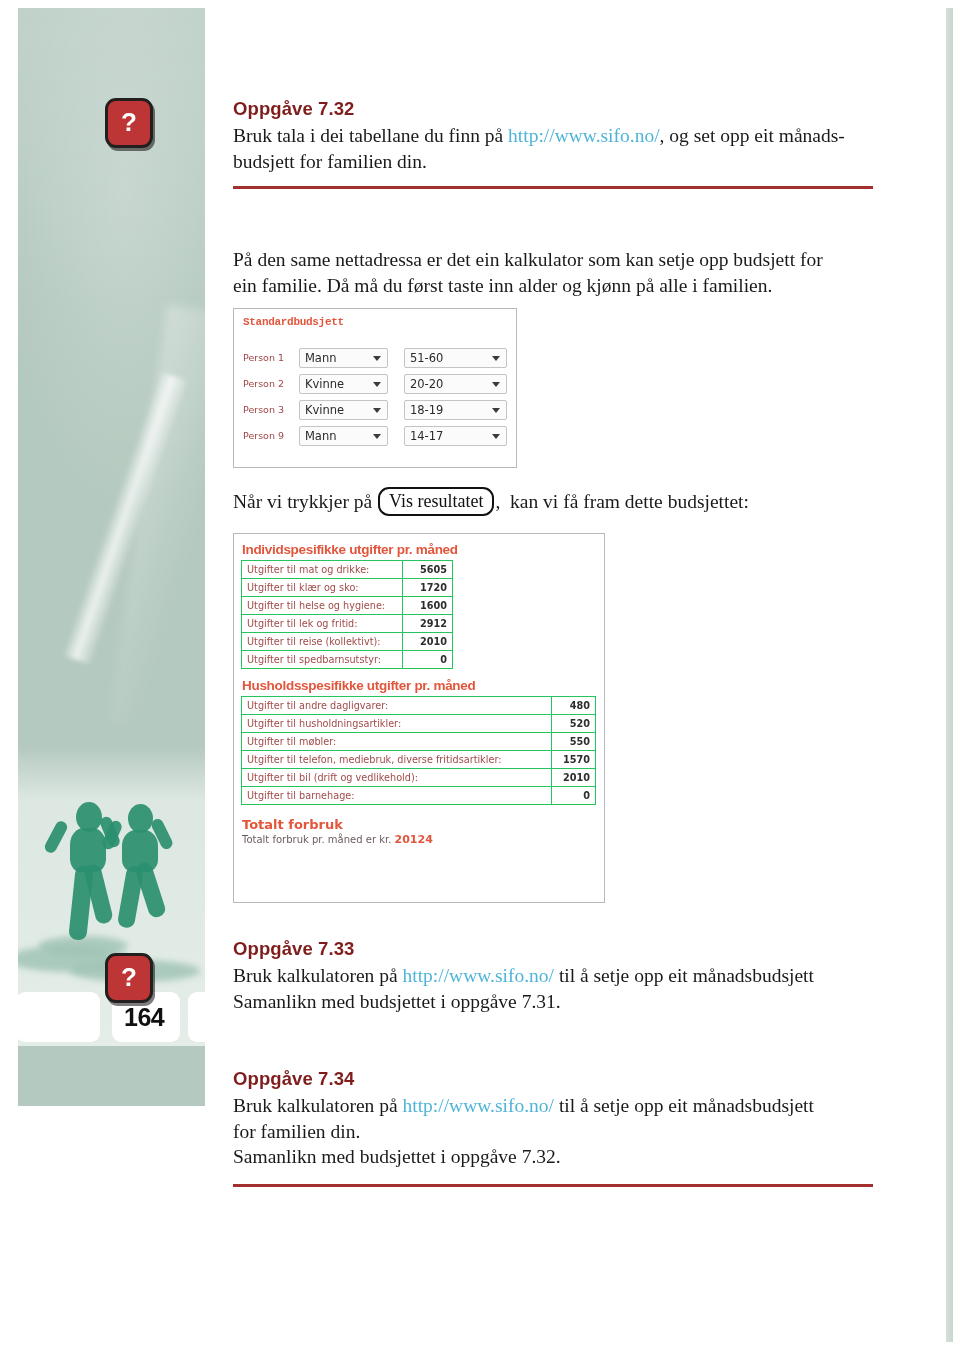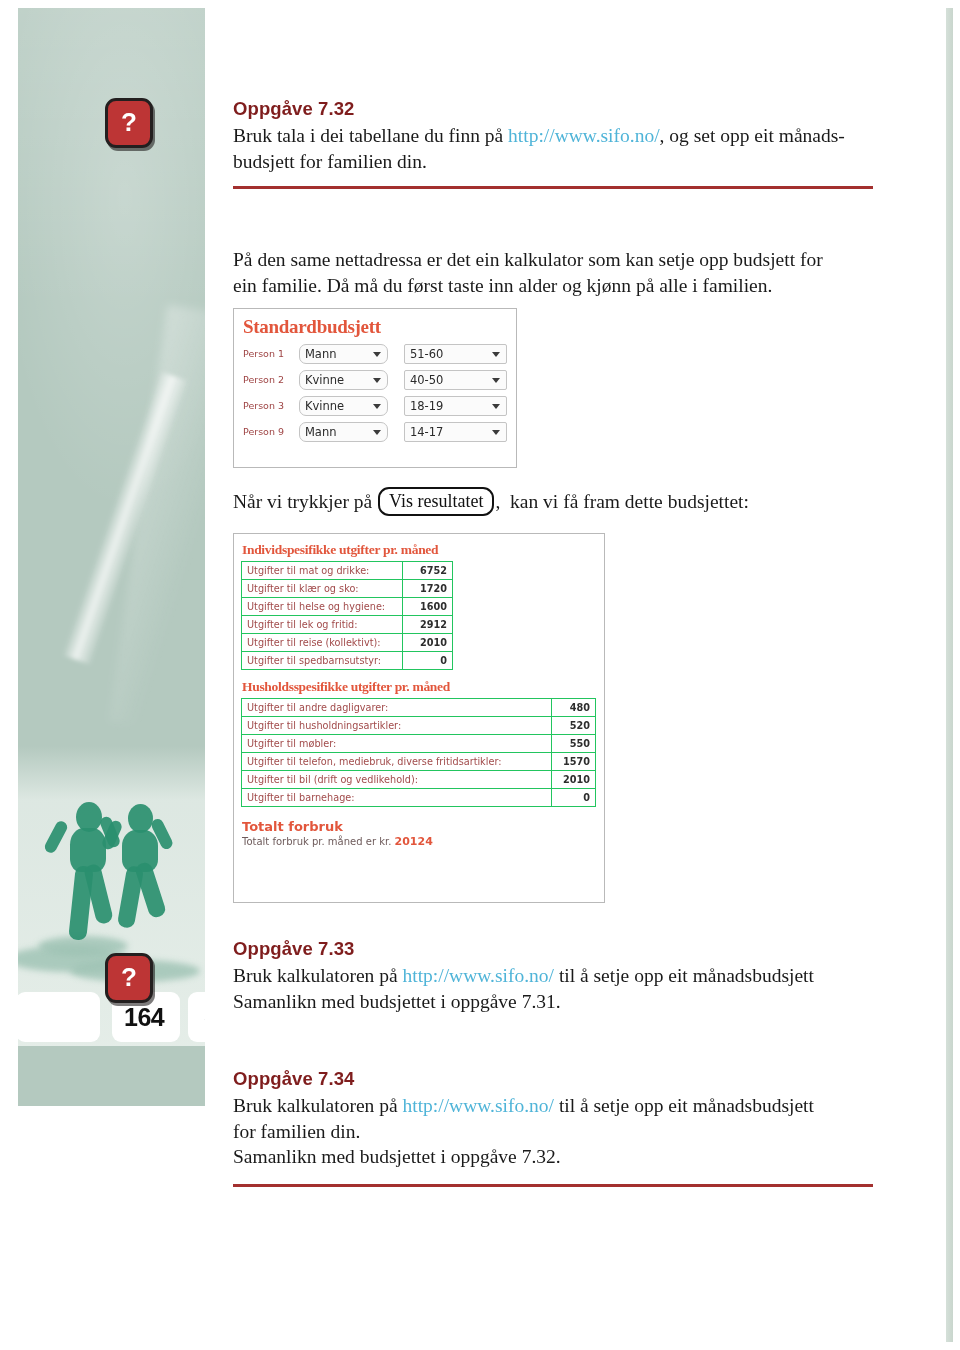--- a/index.html
+++ b/index.html
@@ -169,25 +169,25 @@
   }
   #shot-form {
     left: 233px;
     top: 308px;
     width: 284px;
     height: 160px;
     padding: 7px 9px 6px 9px;
   }
   .shot-title {
     color: #e2563c;
-    font-family: Liberation Serif, serif;
+    font-family: Liberation Mono, monospace;
     font-weight: bold;
-    font-size: 19px;
+    font-size: 11px;
     letter-spacing: -0.3px;
-    margin-bottom: 4px;
+    margin-bottom: 18px;
   }
   .person-row {
     display: flex;
     align-items: center;
     height: 23px;
     margin-bottom: 3px;
   }
   .person-label {
     width: 60px;
     color: #9e4444;
@@ -200,21 +200,21 @@
     background: #fbfbfb;
     border: 1px solid #c4c4c4;
     border-radius: 2px;
     display: flex;
     align-items: center;
     padding-left: 5px;
     font-size: 11.5px;
     color: #2a2a2a;
     font-family: "DejaVu Sans", sans-serif;
   }
-  .sel-gender { width: 95px; margin-right: 16px; border-radius: 7px; }
+  .sel-gender { width: 95px; margin-right: 16px; }
   .sel-age    { width: 110px; }
   .caret {
     position: absolute;
     right: 6px;
     top: 50%;
     width: 0; height: 0;
     margin-top: -2px;
     border-left: 4px solid transparent;
     border-right: 4px solid transparent;
     border-top: 5px solid #3b3b3b;
@@ -223,21 +223,21 @@
   
   #shot-result {
     left: 233px;
     top: 533px;
     width: 372px;
     height: 370px;
     padding: 6px 8px 6px 7px;
   }
   .res-heading {
     color: #e2563c;
-    font-family: Liberation Serif, serif;
+    font-family: Liberation Sans, sans-serif;
     font-weight: bold;
     font-size: 13.5px;
     letter-spacing: -0.3px;
     margin: 2px 0 3px 1px;
   }
   table.res {
     border-collapse: collapse;
     font-family: "DejaVu Sans", sans-serif;
   }
   table.res td {
@@ -419,21 +419,21 @@
       </div>
     </div>
 
     <div class="person-row">
       <div class="person-label">Person 2</div>
       <div class="fakeselect sel-gender">
         <span>Kvinne</span>
         <i class="caret"></i>
       </div>
       <div class="fakeselect sel-age">
-        <span>40-50</span>
+        <span>20-20</span>
         <i class="caret"></i>
       </div>
     </div>
 
     <div class="person-row">
       <div class="person-label">Person 3</div>
       <div class="fakeselect sel-gender">
         <span>Kvinne</span>
         <i class="caret"></i>
       </div>
@@ -462,21 +462,21 @@
     <span>,  kan vi få fram dette budsjettet:</span>
   </div>
 
   <div class="shot" id="shot-result">
 
     <div class="res-heading">Individspesifikke utgifter pr. måned</div>
     <table class="res" id="tbl-individ">
       <tbody>
           <tr>
         <td class="lbl">Utgifter til mat og drikke:</td>
-        <td class="val">6752</td>
+        <td class="val">5605</td>
       </tr>
       <tr>
         <td class="lbl">Utgifter til klær og sko:</td>
         <td class="val">1720</td>
       </tr>
       <tr>
         <td class="lbl">Utgifter til helse og hygiene:</td>
         <td class="val">1600</td>
       </tr>
       <tr>

